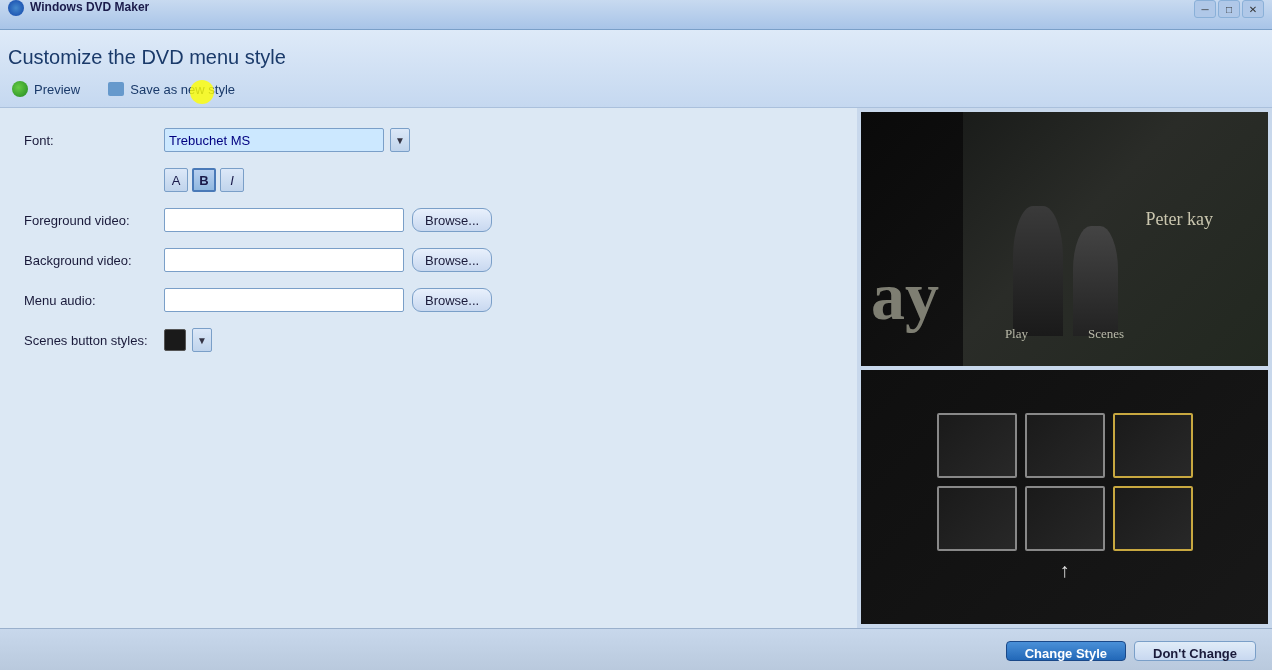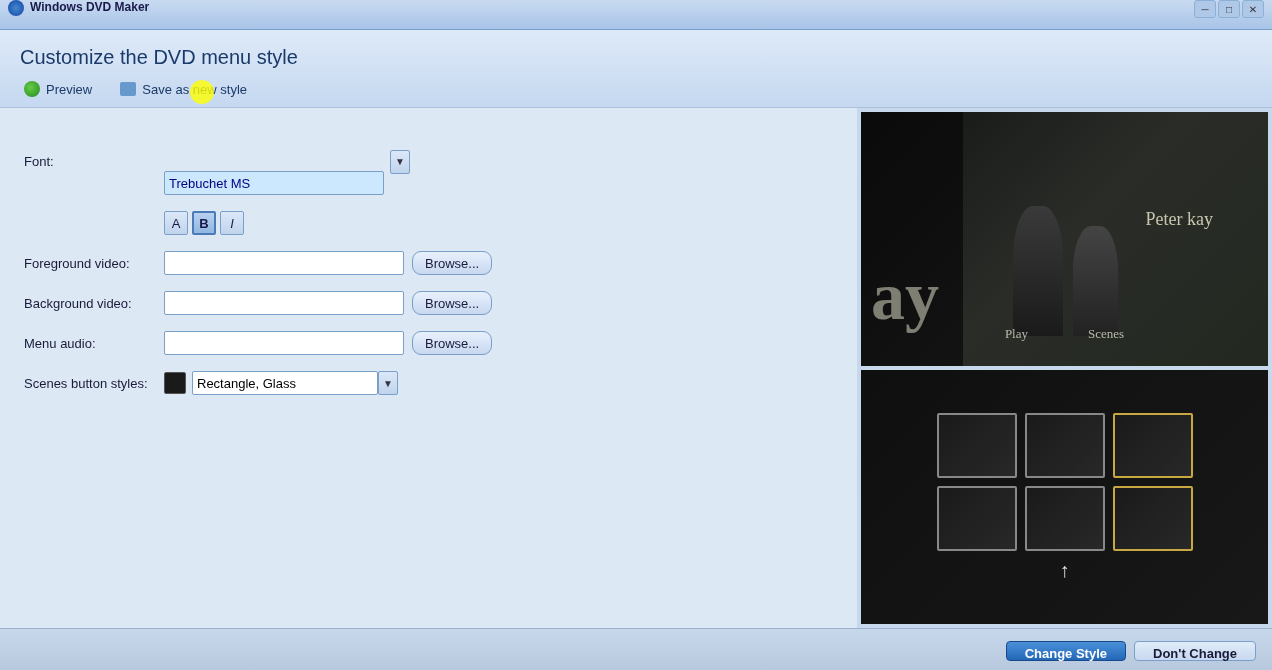--- a/index.html
+++ b/index.html
@@ -49,21 +49,21 @@
       align-items: center;
       justify-content: center;
       font-size: 10px;
       cursor: pointer;
       color: #333;
     }
 
     
     .header {
       background: linear-gradient(to bottom, #deeaf8 0%, #c5d8f0 100%);
-      padding: 16px 20px 8px;
+      padding: 16px 8px 8px;
       border-bottom: 1px solid #aac0dc;
     }
     .page-title {
       font-size: 20px;
       color: #1a3a6a;
       font-weight: 300;
       margin-bottom: 10px;
     }
     .toolbar {
       display: flex;
@@ -130,21 +130,20 @@
       width: 220px;
       height: 24px;
       background: white;
       border: 1px solid #7a9fc8;
       border-radius: 2px;
       font-size: 13px;
       padding: 0 4px;
       color: #000080;
       background-color: #cce8ff;
       appearance: none;
-      margin-top: 43px;
     }
     .dropdown-arrow {
       width: 20px;
       height: 24px;
       background: linear-gradient(to bottom, #dce8f8, #c0d4ec);
       border: 1px solid #7a9fc8;
       border-radius: 2px;
       display: flex;
       align-items: center;
       justify-content: center;
@@ -414,23 +413,20 @@
       <div class="form-row">
         <div class="form-label">Menu audio:</div>
         <input class="text-input" type="text" value="" style="">
         <button class="browse-btn">Browse...</button>
       </div>
 
       <div class="form-row">
         <div class="form-label">Scenes button styles:</div>
         <div class="scene-select-container">
           <div class="color-swatch"></div>
-          <select class="scene-select">
-            <option>Rectangle, Glass</option>
-          </select>
           <div class="dropdown-arrow">▼</div>
         </div>
       </div>
     </div>
 
   </div>
 
   <div class="right-panel">
 
     <div class="preview-top">

